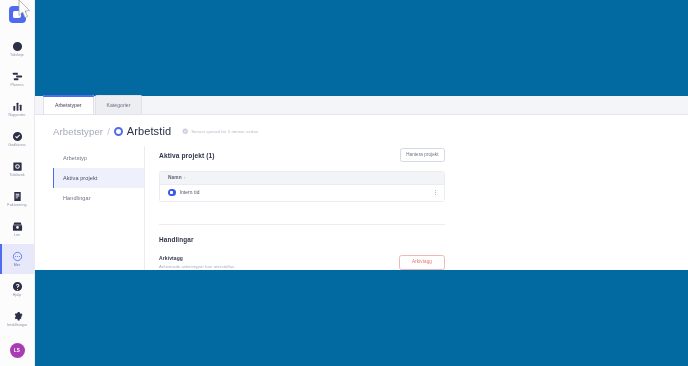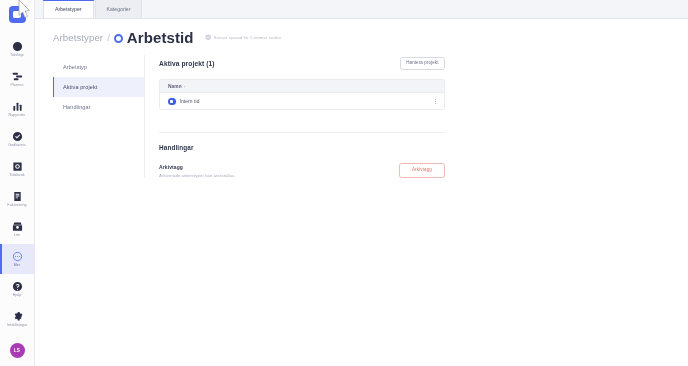--- a/index.html
+++ b/index.html
@@ -2,21 +2,21 @@
 <html><head>
 <meta charset="utf-8">
 <style>
   * { box-sizing: border-box; margin: 0; padding: 0; }
   html, body {
     width: 688px; height: 366px;
     font-family: "Liberation Sans", sans-serif;
     background: #ffffff;
     overflow: hidden;
   }
-  #app { position: relative; width: 688px; height: 366px; display: flex; background: #d946ef; }
+  #app { position: relative; width: 688px; height: 366px; display: flex; background: #0369a1; align-items: center; }
 
   
   .rail {
     width: 35px; height: 366px;
     background: #fcfcfd;
     border-right: 1px solid #e8e8ee;
     display: flex; flex-direction: column; align-items: center;
     flex: 0 0 35px;
     position: relative;
   }
@@ -90,21 +90,21 @@
   .content { flex: 1 1 auto; overflow: hidden; background: #fff; padding: 10px 0 0 10px; }
 
   .breadcrumb { display:flex; align-items:center; gap: 4px; padding-left: 8px; margin-bottom: 9px; }
   .bc-parent { font-size: 9.6px; color: #a6aabb; letter-spacing: .1px; cursor:pointer; }
   .bc-sep { font-size: 9.6px; color: #c3c6d4; }
   .bc-dot {
     width: 9px; height: 9px; border-radius: 50%;
     background: #fff; border: 2.2px solid #4f6bf0;
     display:inline-block; position: relative; top: .5px;
   }
-  .bc-current { font-size: 15px; color: #2b2f47; font-weight: bold; letter-spacing: .1px; }
+  .bc-current { font-size: 11px; color: #2b2f47; font-weight: normal; letter-spacing: .1px; }
   .saved { display:flex; align-items:center; gap: 2.5px; margin-left: 7px; }
   .saved-ico { width: 6.5px; height: 6.5px; color: #ced1dd; }
   .saved-ico svg { width: 6.5px; height: 6.5px; display:block; }
   .saved-txt { font-size: 4.3px; color: #b7bac8; letter-spacing: .08px; }
 
   .cols { display: flex; padding-left: 8px; }
 
   
   .sidemenu { width: 92px; flex: 0 0 92px; border-right: 1px solid #ececf1; padding-top: 2px; }
   .sm-item {

